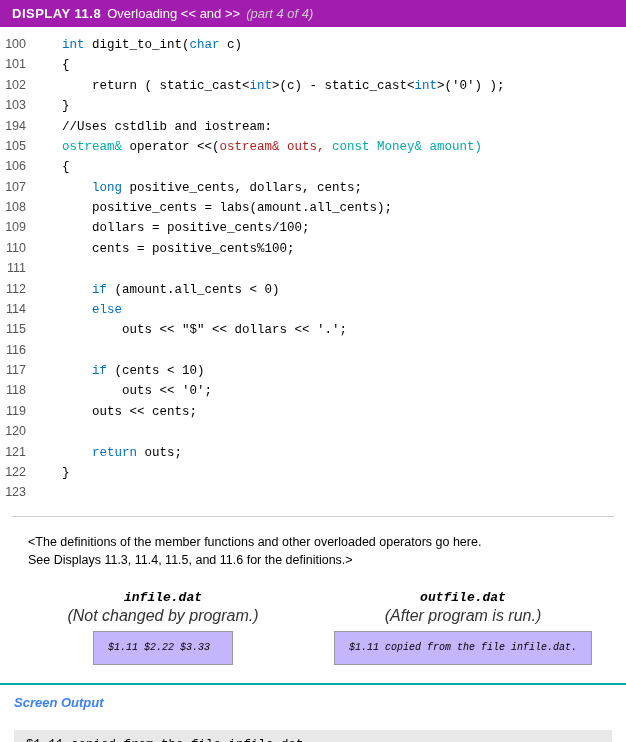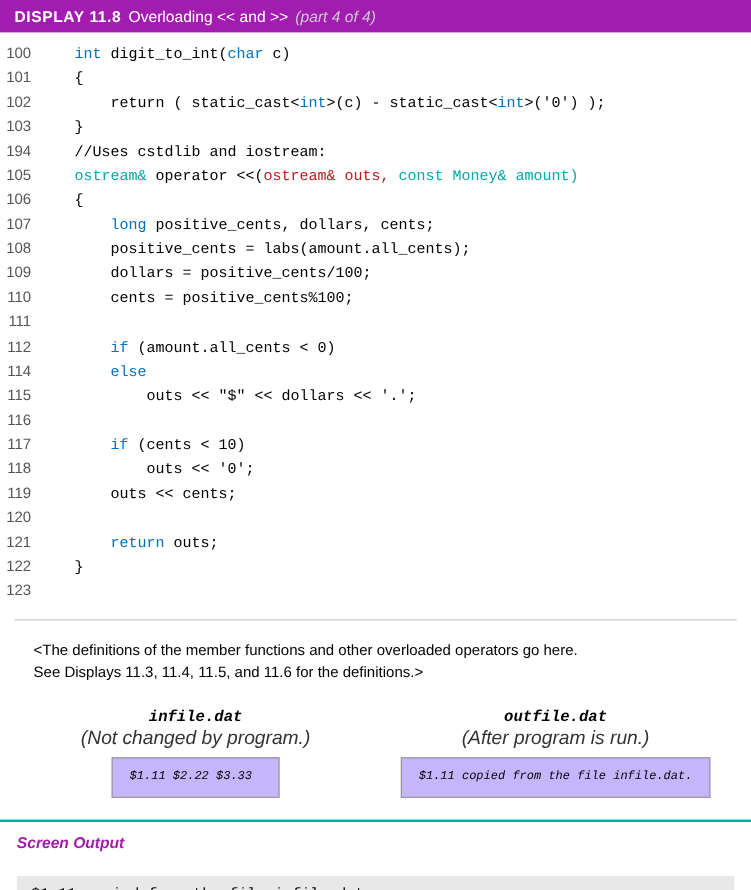--- a/index.html
+++ b/index.html
@@ -119,21 +119,21 @@
     }
 
     .screen-output-section {
       border-top: 2px solid #00aaaa;
       margin-top: 8px;
       padding: 10px 14px;
       background: #fff;
     }
 
     .screen-output-label {
-      color: #a21caf;
+      color: #3b82f6;
       font-style: italic;
       font-weight: bold;
       font-size: 13px;
       margin-bottom: 20px;
     }
 
     .screen-output-box {
       background: #e8e8e8;
       padding: 8px 12px;
       font-family: 'Courier New', Courier, monospace;

